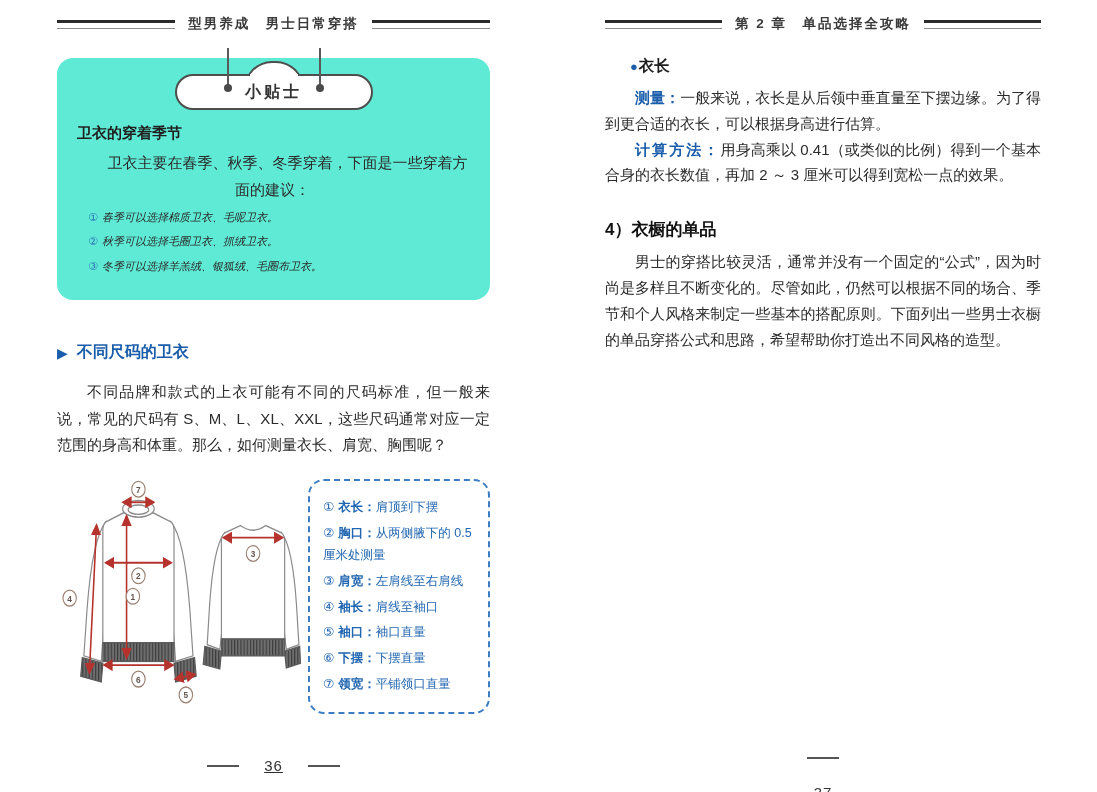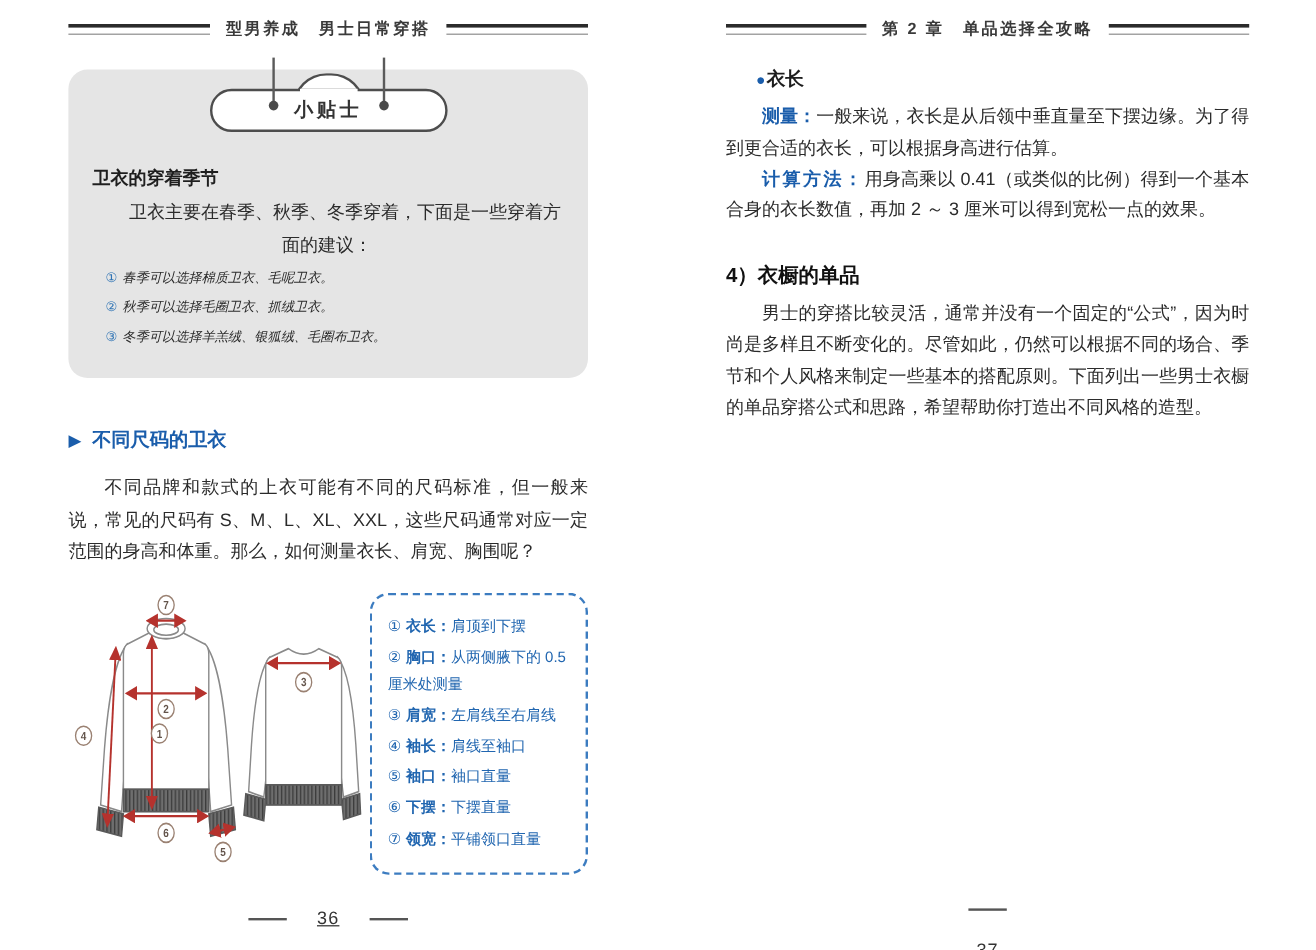--- a/index.html
+++ b/index.html
@@ -8,35 +8,35 @@
   .page{position:absolute;top:16px;}
   #page-left{left:57px;width:433px;}
   #page-right{left:605px;width:436px;}
 
   
   .runhead{display:flex;align-items:center;gap:13px;height:16px;}
   .runhead .rule{flex:1;height:5px;border-top:3px solid #2b2b2b;border-bottom:1px solid #8d8d8d;}
   .runhead .htitle{font-size:13.5px;font-weight:bold;color:#3a3a3a;letter-spacing:2px;white-space:nowrap;}
 
   
-  .tipbox{position:relative;margin-top:26px;background:#e5e5e5;border-radius:16px;
+  .tipbox{position:relative;margin-top:26px;background:#5eead4;border-radius:16px;
           padding:66px 22px 24px 20px;}
   .badge{position:absolute;top:16px;left:50%;transform:translateX(-50%);width:198px;height:36px;}
   .badge-bump{position:absolute;top:-13px;left:50%;transform:translateX(-50%);width:56px;height:30px;
           background:#fff;border:2px solid #4d4d4d;border-bottom:none;border-radius:28px 28px 0 0;z-index:0;}
   .badge-pill{position:absolute;inset:0;background:#fff;border:2px solid #4d4d4d;border-radius:19px;
           z-index:1;display:flex;align-items:center;justify-content:center;
           font-size:16px;font-weight:bold;color:#333;letter-spacing:3px;}
   .badge-eraser{position:absolute;top:0;left:50%;transform:translateX(-50%);width:48px;height:4px;
           background:#fff;z-index:2;}
   .pin{position:absolute;top:-26px;width:2px;height:40px;background:#5a5a5a;z-index:3;}
   .pin.l{left:52px;} .pin.r{right:52px;}
   .pin::after{content:"";position:absolute;bottom:-4px;left:-3px;width:8px;height:8px;
           border-radius:50%;background:#4a4a4a;}
-  .tip-title{font-size:15px;font-weight:bold;color:#1f1f1f;margin:15px 0 6px 0;}
+  .tip-title{font-size:15px;font-weight:bold;color:#1f1f1f;margin:0 0 6px 0;}
   .tip-intro{margin:0;font-size:15px;line-height:1.8;text-indent:2em;color:#2b2b2b;text-align:center;}
   .tip-item{margin:4px 0 0 1em;font-size:11px;line-height:1.85;color:#2b2b2b;font-style:italic;}
   .tip-item .cnum{color:#2f74b5;margin-right:4px;}
 
   
   .sec-head{margin-top:42px;font-size:16px;font-weight:bold;color:#1a5dab;display:flex;align-items:center;gap:9px;}
   .tri{font-size:14px;color:#1a5dab;}
   .body-p{margin:16px 0 0 0;font-size:15px;line-height:1.78;text-align:justify;text-indent:2em;color:#2b2b2b;}
 
   

